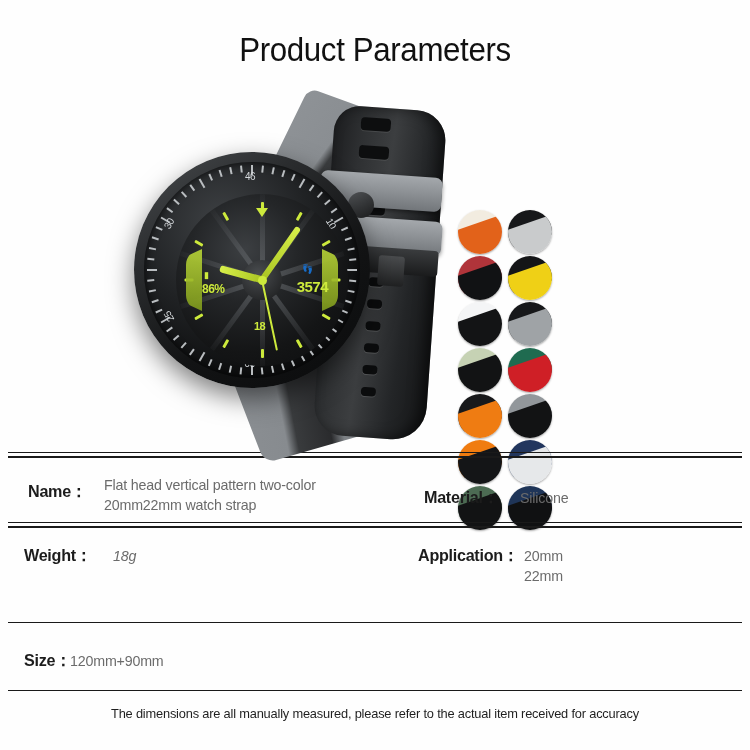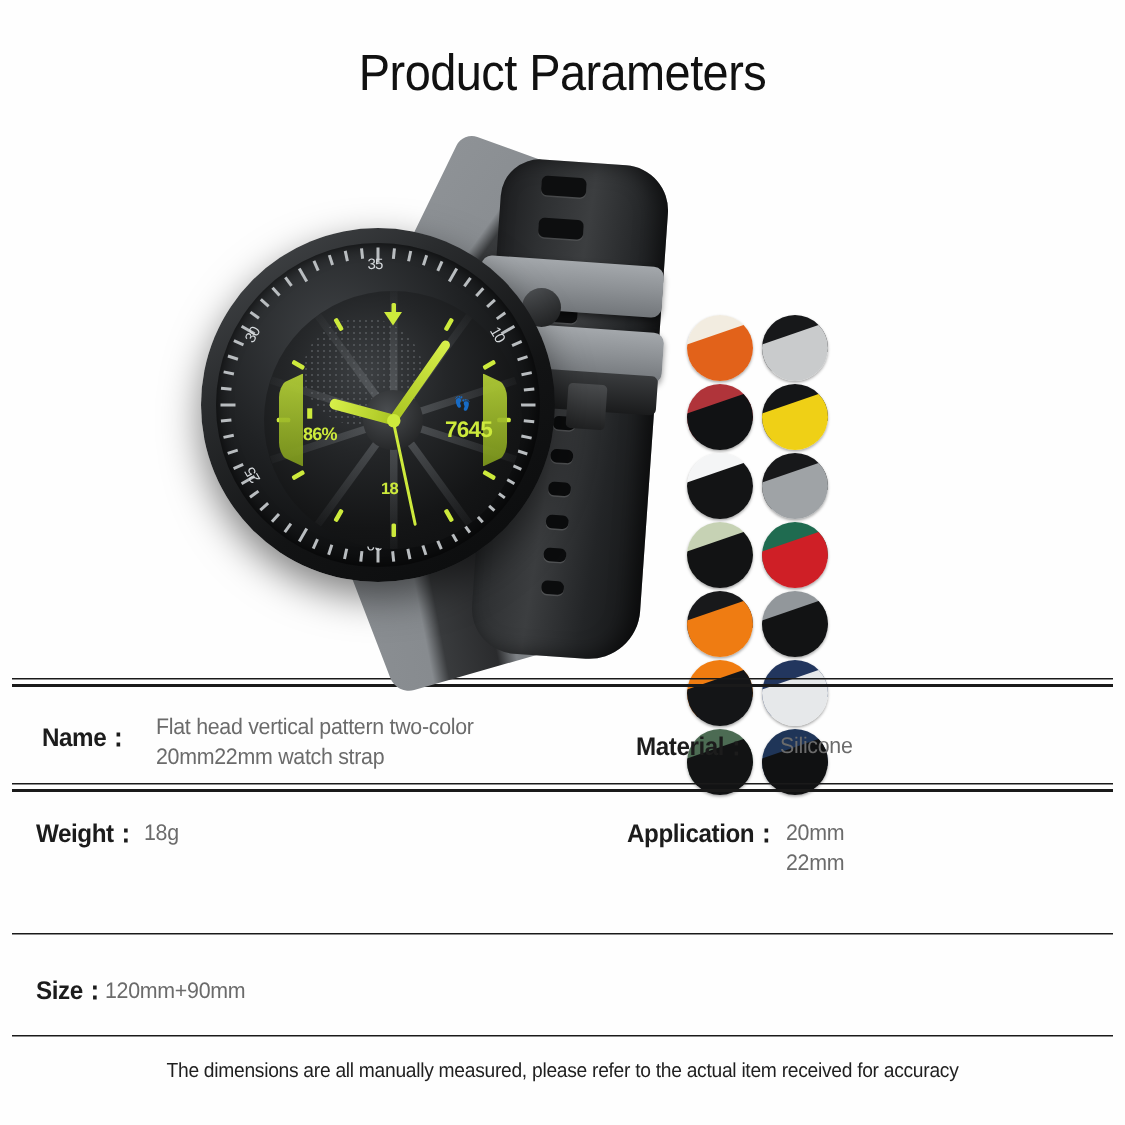--- a/index.html
+++ b/index.html
@@ -499,21 +499,21 @@
               <i style="transform: rotate(342deg);"></i>
               <i style="transform: rotate(348deg);"></i>
               <i style="transform: rotate(354deg);"></i>
             </div>
           <div id="bezel-numbers">
               <div class="bezel-num" style="left: 181.54px; top: 55.5px; transform: rotate(60deg);">10</div>
               <div class="bezel-num" style="left: 181.54px; top: 148.5px; transform: rotate(120deg);">15</div>
               <div class="bezel-num" style="left: 101px; top: 195px; transform: rotate(180deg);">20</div>
               <div class="bezel-num" style="left: 20.4596px; top: 148.5px; transform: rotate(240deg);">25</div>
               <div class="bezel-num" style="left: 20.4596px; top: 55.5px; transform: rotate(300deg);">30</div>
-              <div class="bezel-num" style="left: 101px; top: 9px; transform: rotate(360deg);">35</div>
+              <div class="bezel-num" style="left: 101px; top: 9px; transform: rotate(360deg);">46</div>
             </div>
 
           <div class="dial">
             <div class="dial-spokes" id="dial-spokes">
                 <i style="transform: rotate(0deg);"></i>
                 <i style="transform: rotate(36deg);"></i>
                 <i style="transform: rotate(72deg);"></i>
                 <i style="transform: rotate(108deg);"></i>
                 <i style="transform: rotate(144deg);"></i>
                 <i style="transform: rotate(180deg);"></i>
@@ -539,21 +539,21 @@
               </div>
 
             <div class="arc-left"></div>
             <div class="arc-right"></div>
 
             <div class="dial-tri"></div>
             <div class="dial-icon bat">▮</div>
             <div class="dial-icon shoe">👣</div>
 
             <div class="dial-txt battery">86%</div>
-            <div class="dial-txt steps">7645</div>
+            <div class="dial-txt steps">3574</div>
             <div class="dial-txt date">18</div>
 
             <div class="dial-hub"></div>
             <div class="hand hour"></div>
             <div class="hand minute"></div>
             <div class="hand second"></div>
             <div class="center-dot"></div>
           </div>
         </div>
       </div>
@@ -642,21 +642,21 @@
     <div class="cell-value" style="left:104px; top:23px; width:300px;">Flat head vertical pattern two-color
 20mm22mm watch strap</div>
 
     <div class="cell-label" style="left:424px; top:34px;">Material：</div>
     <div class="cell-value" style="left:520px; top:36px;">Silicone</div>
 
     <div class="rule thin" style="top:70px;"></div>
     <div class="rule thick" style="top:74px;"></div>
 
     <div class="cell-label" style="left:24px; top:92px;">Weight：</div>
-    <div class="cell-value" style="left:96px; top:94px;">18g</div>
+    <div class="cell-value" style="left:113px; top:94px;font-style:italic;">18g</div>
 
     <div class="cell-label" style="left:418px; top:92px;">Application：</div>
     <div class="cell-value" style="left:524px; top:94px;">20mm
    22mm</div>
 
     <div class="rule thin" style="top:170px;"></div>
 
     <div class="cell-label" style="left:24px; top:197px;">Size：</div>
     <div class="cell-value" style="left:70px; top:199px;">120mm+90mm</div>
 

